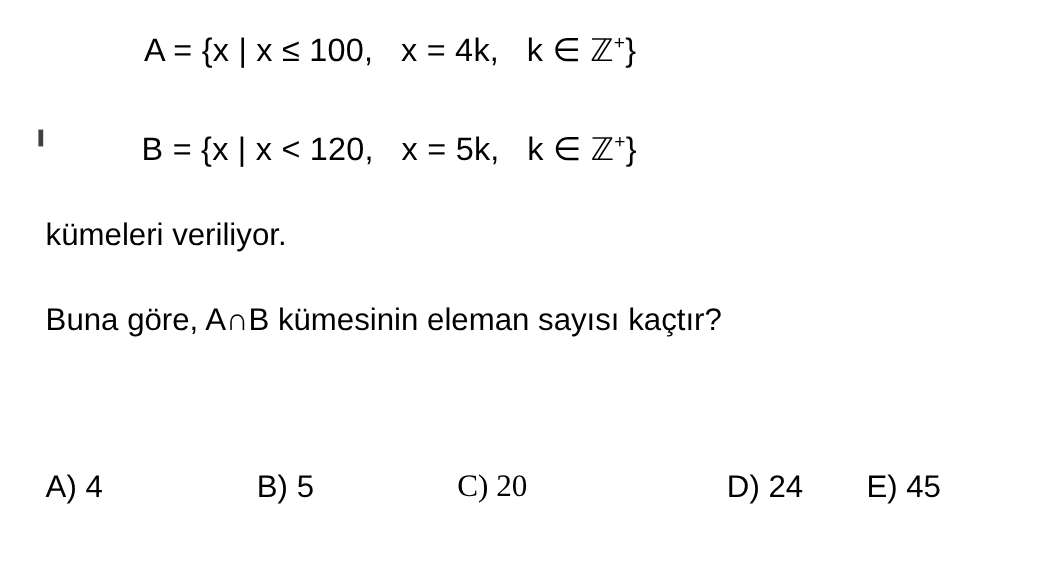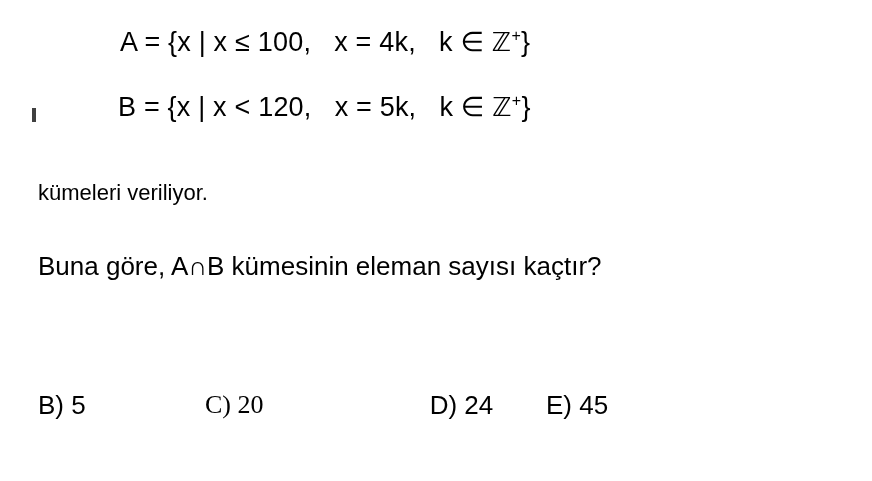--- a/index.html
+++ b/index.html
@@ -28,35 +28,35 @@
     letter-spacing: 0.2px;
   }
   .set-a {
     position: absolute;
     left: 88px;
     top: 26px;
   }
   .set-b {
     position: absolute;
     left: 86px;
-    top: 91px;
+    top: 108px;
   }
   .zset {
     font-family: "DejaVu Sans", sans-serif;
     font-size: 26px;
   }
   .sup {
     font-size: 16px;
     vertical-align: super;
   }
   .stem-line {
     position: absolute;
     left: 6px;
     top: 180px;
-    font-size: 22px;
+    font-size: 26px;
   }
   .question {
     position: absolute;
     left: 6px;
     top: 248px;
     width: 860px;
     font-size: 26px;
     font-weight: normal;
     line-height: 1.45;
   }
@@ -95,19 +95,20 @@
 
   <div class="set-line set-a"><span>A = {x | x ≤ 100,   x = 4k,   k ∈ </span><span class="zset">ℤ</span><span class="sup">+</span><span>}</span></div>
 
   <div class="set-line set-b"><span>B = {x | x &lt; 120,   x = 5k,   k ∈ </span><span class="zset">ℤ</span><span class="sup">+</span><span>}</span></div>
 
   <div class="stem-line">kümeleri veriliyor.</div>
 
   <div class="question">Buna göre, A∩B kümesinin eleman sayısı kaçtır?</div>
 
   <div class="options">
+    <div class="opt opt-a">A) 4</div>
     <div class="opt opt-b">B) 5</div>
     <div class="opt opt-c">C) 20</div>
     <div class="opt opt-d">D) 24</div>
     <div class="opt opt-e">E) 45</div>
   </div>
 
 </div>
 
 </body></html>

